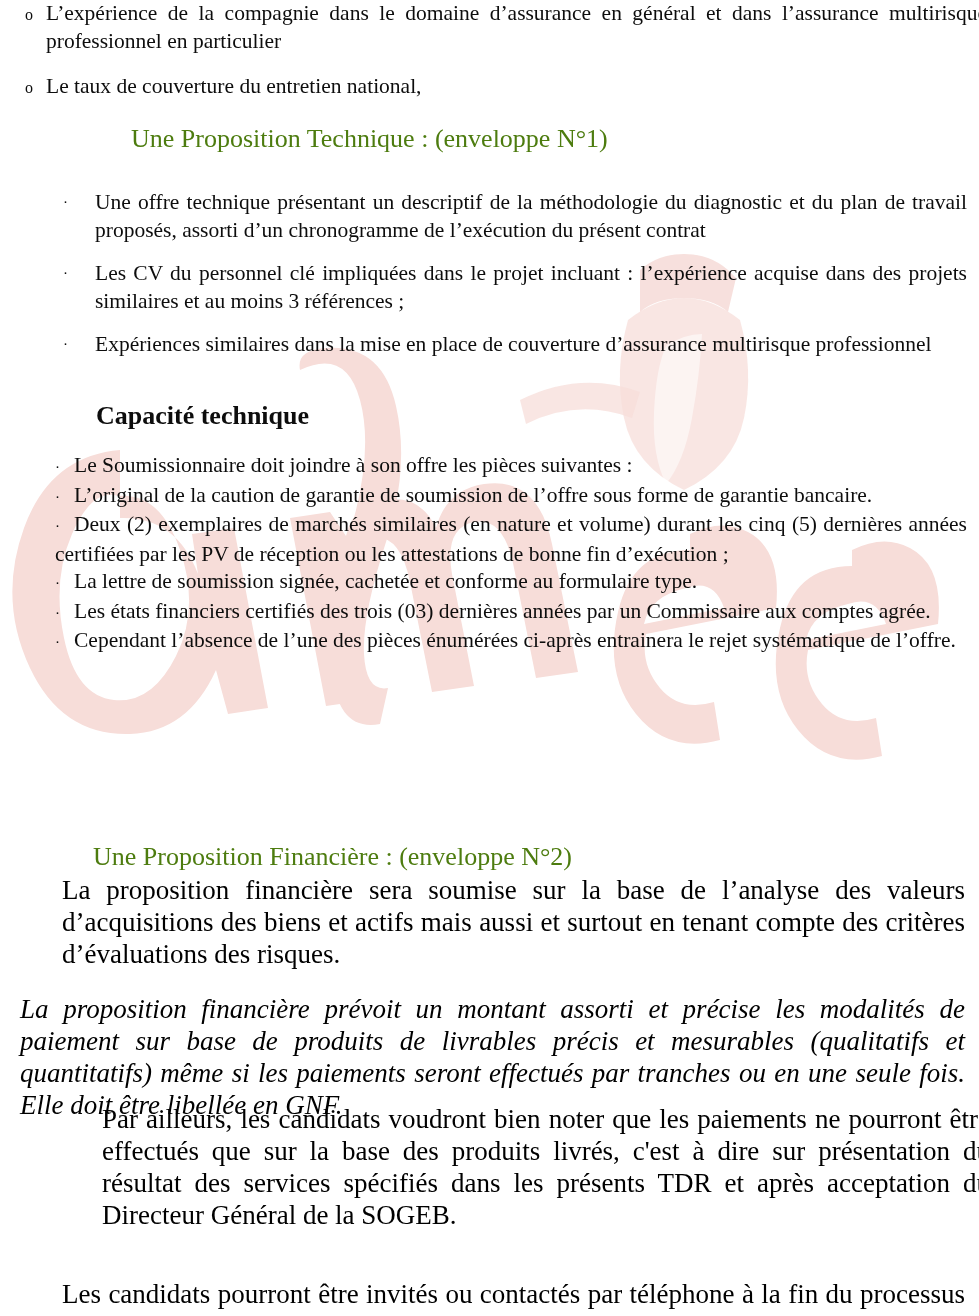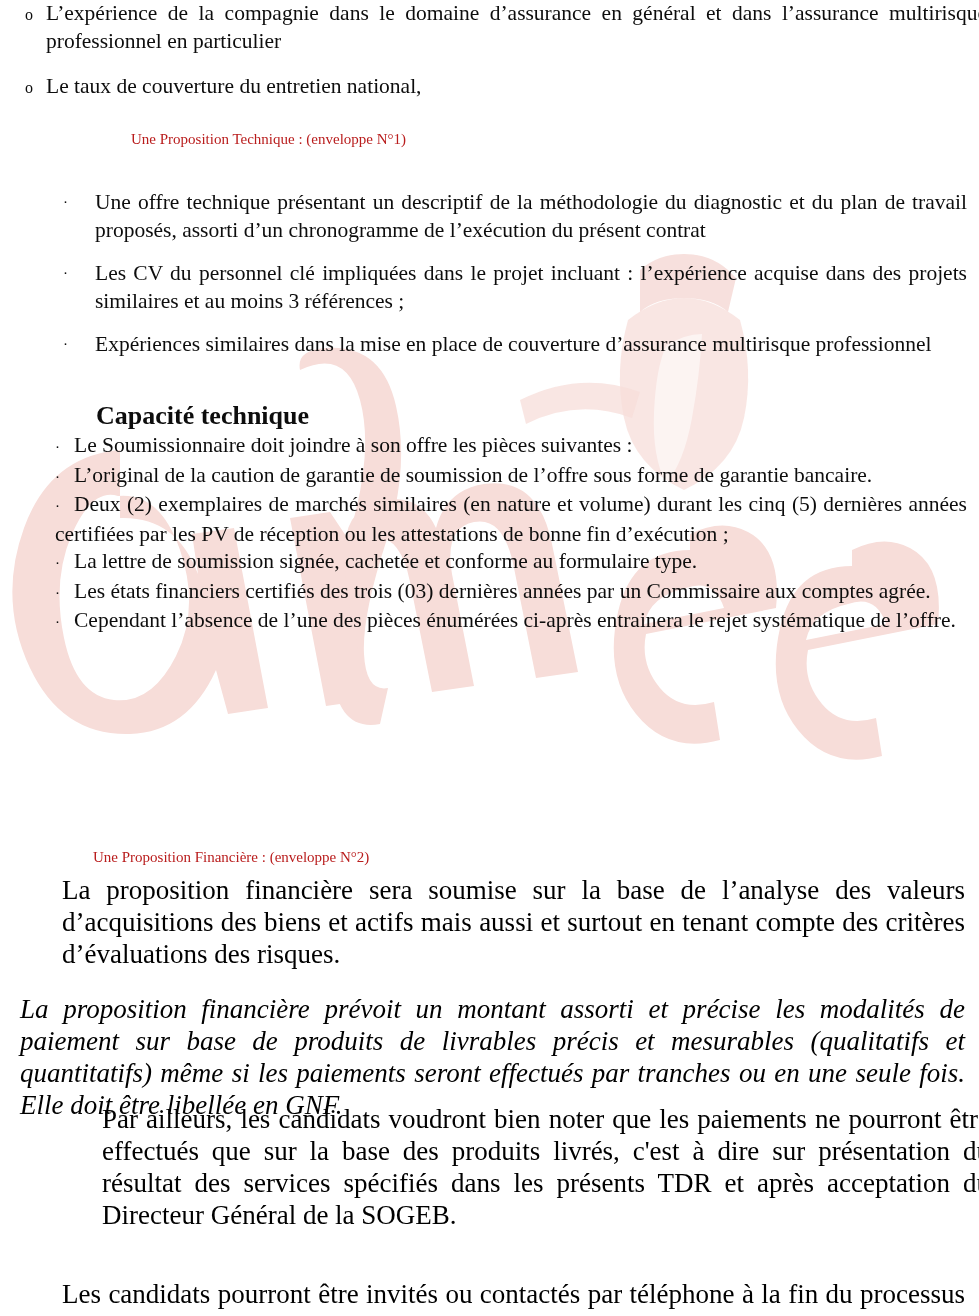--- a/index.html
+++ b/index.html
@@ -93,22 +93,22 @@
     margin: 0;
     text-indent: 0;
   }
   .flat .li .marker {
     font-size: 15px;
     color: #0d0d0d;
   }
   .flat .li .sp { display: inline-block; width: 14px; }
 
   .head-blue {
-    color: #b91c1c;
-    font-size: 15px;
+    color: #4d7c0f;
+    font-size: 26px;
     line-height: 30px;
   }
 
   .bold { font-weight: bold; }
 
   .para {
     text-align: justify;
     text-justify: inter-word;
     font-size: 27px;
     line-height: 32px;
@@ -173,21 +173,21 @@
         <span>Les CV du personnel clé impliquées dans le projet incluant : l’expérience acquise dans des projets similaires et au moins 3 références ;</span>
       </div>
       <div class="li" style="margin-bottom:0;">
         <span class="marker">·</span>
         <span>Expériences similaires dans la mise en place de couverture d’assurance multirisque professionnel</span>
       </div>
     </div>
 
     <div class="blk txt bold" style="left:96px; top:402px; font-size:26px;">Capacité technique</div>
 
-    <div class="blk flat txt" style="left:55px; top:432px; width:912px; line-height:27.5px;">
+    <div class="blk flat txt" style="left:55px; top:452px; width:912px; line-height:27.5px;">
       <div class="li">
         <span class="marker">·</span><span class="sp"></span><span>Le Soumissionnaire doit joindre à son offre les pièces suivantes :</span>
       </div>
       <div class="li">
         <span class="marker">·</span><span class="sp"></span><span>L’original de la caution de garantie de soumission de l’offre sous forme de garantie bancaire.</span>
       </div>
       <div class="li">
         <span class="marker">·</span><span class="sp"></span><span>Deux (2) exemplaires de marchés similaires (en nature et volume) durant les cinq (5) dernières années certifiées par les PV de réception   ou les attestations de bonne fin d’exécution ;</span>
       </div>
       <div class="li">

